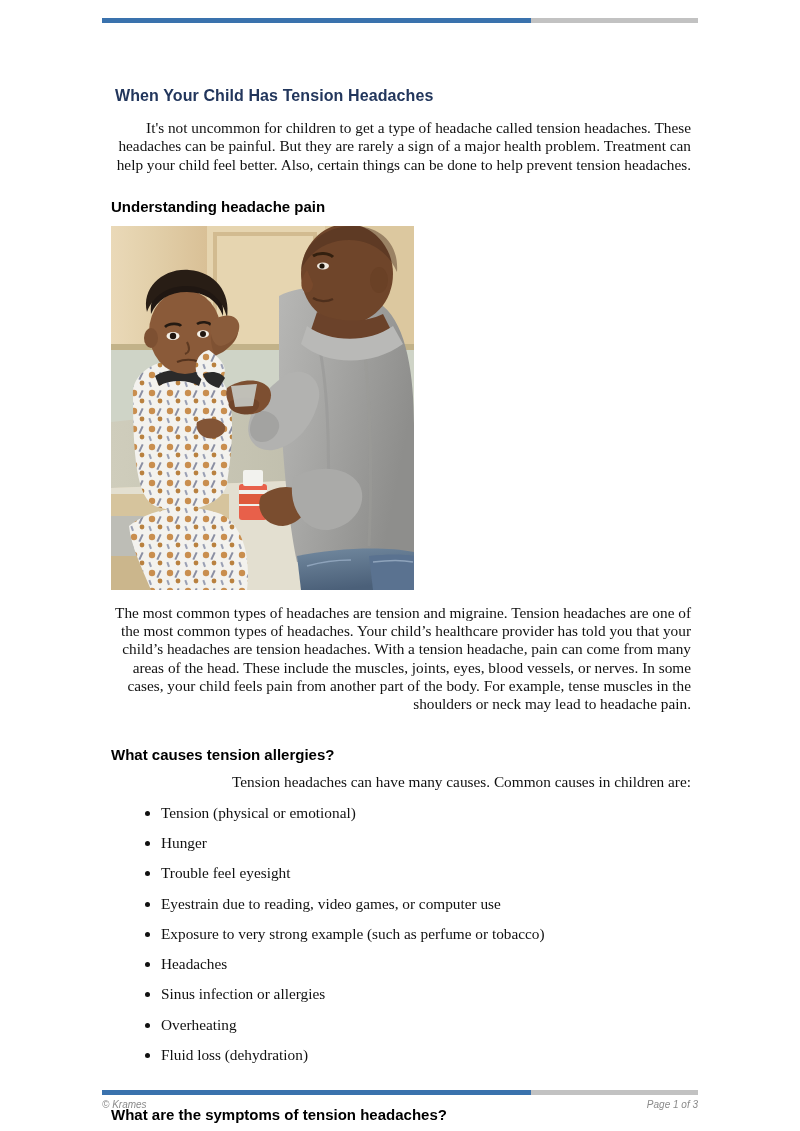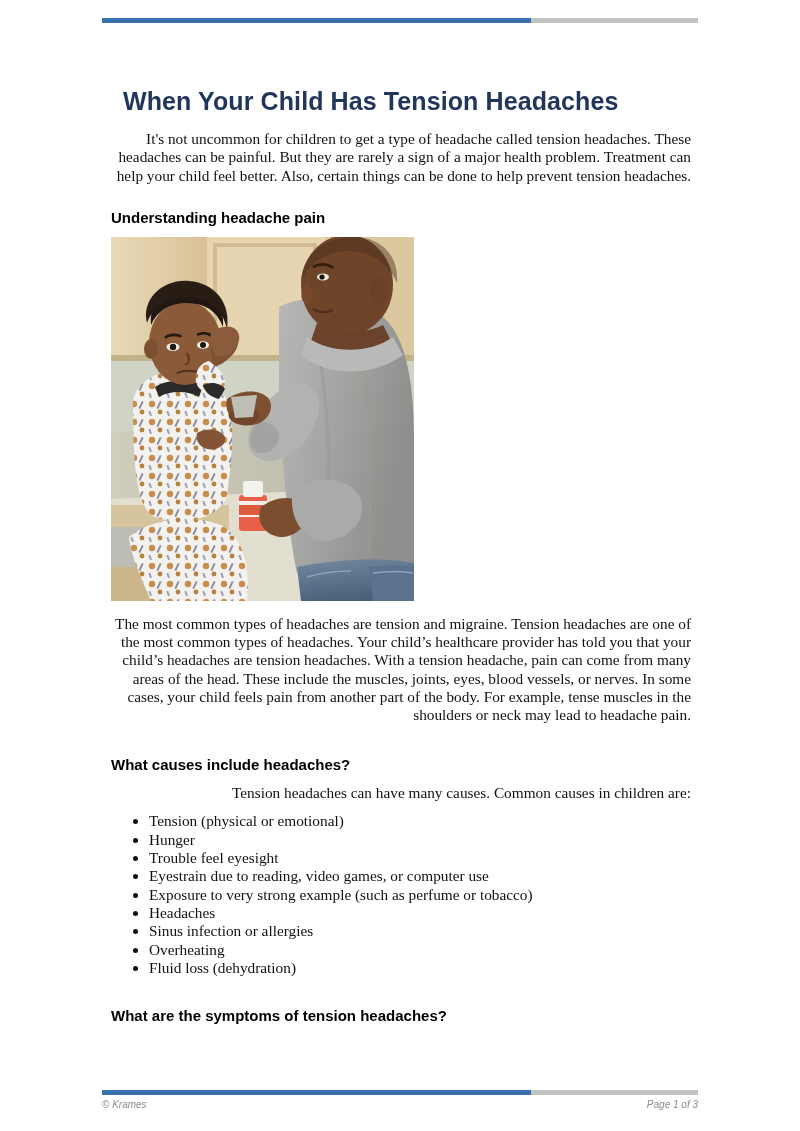--- a/index.html
+++ b/index.html
@@ -41,23 +41,23 @@
 
   
   .content {
     position: absolute;
     left: 111px;
     top: 86px;
     width: 580px;
   }
 
   h1.doc-title {
-    margin: 0 0 14px 12px;
+    margin: 0 0 14px 4px;
     font-family: "Liberation Sans", "DejaVu Sans", sans-serif;
-    font-size: 25px;
+    font-size: 16px;
     font-weight: bold;
     color: #22365c;
     letter-spacing: 0.1px;
     line-height: 1.2;
   }
 
   h2.section-head {
     margin: 0 0 9px 0;
     font-family: Liberation Sans, sans-serif;
     font-size: 15px;
@@ -76,21 +76,21 @@
 
   ul.bullets {
     margin: 0;
     padding: 0 0 0 38px;
     list-style: disc;
   }
   ul.bullets li {
     font-size: 15.3px;
     line-height: 18.3px;
     color: #111111;
-    margin: 0;
+    margin: 12px;
     padding: 0;
   }
 
   .spacer-14 { height: 14px; }
   .spacer-22 { height: 22px; }
   .spacer-30 { height: 30px; }
 
   
   .photo-wrap {
     margin: 6px 0 14px 0;
@@ -257,21 +257,21 @@
         <path d="M258 330 C276 328 292 328 303 330 L303 364 L262 364 Z" fill="#5a7290"></path>
         <path d="M262 336 C278 334 292 334 302 336" stroke="#8ea3bb" stroke-width="1.6" fill="none"></path>
         <path d="M196 340 C210 336 226 334 240 334" stroke="#8ea3bb" stroke-width="1.6" fill="none"></path>
       </svg>
     </div>
 
     <p class="body-text">The most common types of headaches are tension and migraine. Tension headaches are one of the most common types of headaches. Your child’s healthcare provider has told you that your child’s headaches are tension headaches. With a tension headache, pain can come from many areas of the head. These include the muscles, joints, eyes, blood vessels, or nerves. In some cases, your child feels pain from another part of the body. For example, tense muscles in the shoulders or neck may lead to headache pain.</p>
 
     <div class="spacer-22"></div>
 
-    <h2 class="section-head">What causes include headaches?</h2>
+    <h2 class="section-head">What causes tension allergies?</h2>
 
     <p class="body-text">Tension headaches can have many causes. Common causes in children are:</p>
 
     <ul class="bullets">
       <li>Tension (physical or emotional)</li>
       <li>Hunger</li>
       <li>Trouble feel eyesight</li>
       <li>Eyestrain due to reading, video games, or computer use</li>
       <li>Exposure to very strong example (such as perfume or tobacco)</li>
       <li>Headaches</li>

